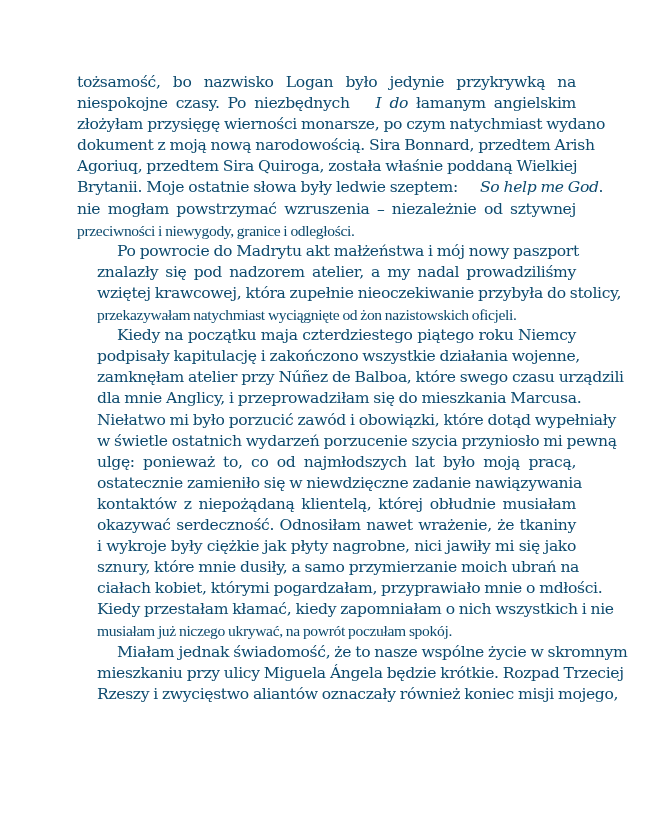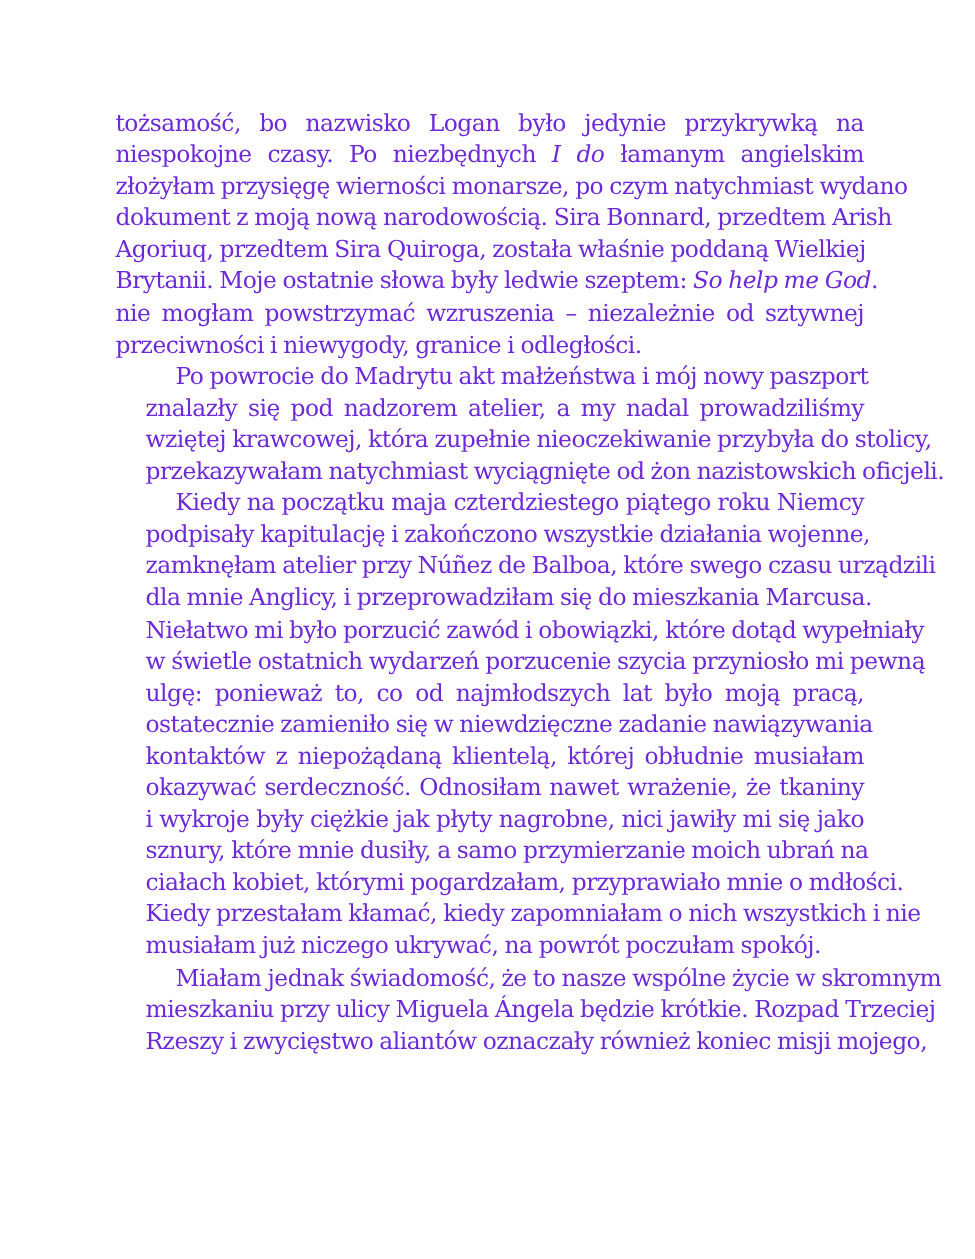--- a/index.html
+++ b/index.html
@@ -11,21 +11,21 @@
       width: 650px;
       height: 839px;
       position: relative;
       overflow: hidden;
     }
     .page {
       position: absolute;
       left: 77px;
       top: 72px;
       width: 499px;
-      color: #6d28d9;
+      color: #0c4a6e;
       font-family: "DejaVu Serif", "Liberation Serif", serif;
       font-size: 15.6px;
       line-height: 21.1px;
       letter-spacing: -0.35px;
       word-spacing: -0.5px;
     }
     .para {
       margin: 0;
       text-align: justify;
       text-indent: 20px;
@@ -37,25 +37,26 @@
     .line {
       display: block;
       text-align: justify;
       text-align-last: justify;
       white-space: nowrap;
       height: 21.1px;
       overflow: visible;
     }
     .line.last {
       text-align-last: left;
+      font-family: Liberation Serif, serif;
     }
     .line.indent {
       padding-left: 20px;
     }
-    em { font-style: italic; }
+    em { font-style: italic; margin-left: 18px; }
   </style>
 </head>
 <body>
 
 <div class="page" id="page-root">
     <div class="para first">
       <span class="line"><span>tożsamość, bo nazwisko Logan było jedynie przykrywką na</span></span>
       <span class="line"><span>niespokojne czasy. Po niezbędnych </span><em>I do</em><span> łamanym angielskim</span></span>
       <span class="line"><span>złożyłam przysięgę wierności monarsze, po czym natychmiast wydano</span></span>
       <span class="line"><span>dokument z moją nową narodowością. Sira Bonnard, przedtem Arish</span></span>

